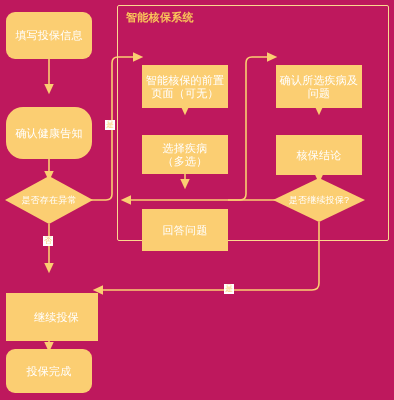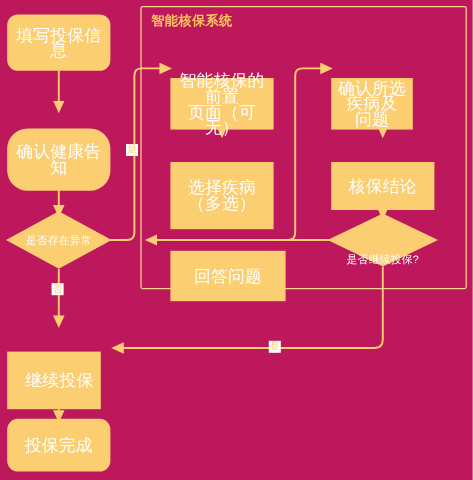--- a/index.html
+++ b/index.html
@@ -29,21 +29,21 @@
   }
   .node {
     position: absolute;
     box-sizing: border-box;
     background: #FBCE72;
     color: #ffffff;
     display: flex;
     align-items: center;
     justify-content: center;
     text-align: center;
-    font-size: 14px;
+    font-size: 11px;
     line-height: 13px;
     letter-spacing: 0.2px;
     white-space: pre-line;
     padding: 2px;
   }
   .node.rounded { border-radius: 9px; }
   .node.rect { border-radius: 0px; margin-top: 23px; }
   .diamond-wrap {
     position: absolute;
     display: flex;
@@ -135,38 +135,38 @@
 
   <div class="node rounded" style="left:6px; top:12px; width:86px; height:47px;">填写投保信息</div>
 
   <div class="node rect" style="left:6px; top:84px; width:86px; height:52px;border-radius:17px;">确认健康告知</div>
 
   <div class="diamond-wrap" style="left:5px; top:176px; width:88px; height:48px;">
     <div class="diamond-shape"></div>
     <div class="diamond-label">是否存在异常</div>
   </div>
 
-  <div class="node rect" style="left:6px; top:270px; width:78px; height:48px;padding-left:11px;">继续投保</div>
+  <div class="node rect" style="left:6px; top:270px; width:92px; height:48px;padding-left:11px;">继续投保</div>
 
   <div class="node rounded" style="left:6px; top:349px; width:86px; height:44px;">投保完成</div>
 
   <div class="node rect" style="left:142px; top:42px; width:86px; height:43px;">智能核保的前置
 页面（可无）</div>
 
-  <div class="node rect" style="left:142px; top:112px; width:86px; height:56px;">选择疾病
+  <div class="node rect" style="left:142px; top:112px; width:86px; height:39px;">选择疾病
 （多选）</div>
 
-  <div class="node rect" style="left:142px; top:186px; width:96px; height:42px;">回答问题</div>
+  <div class="node rect" style="left:142px; top:186px; width:86px; height:42px;">回答问题</div>
 
-  <div class="node rect" style="left:276px; top:42px; width:68px; height:43px;">确认所选疾病及
+  <div class="node rect" style="left:276px; top:42px; width:86px; height:43px;">确认所选疾病及
 问题</div>
 
   <div class="node rect" style="left:276px; top:112px; width:86px; height:40px;">核保结论</div>
 
-  <div class="diamond-wrap" style="left:273px; top:178px; width:92px; height:44px;align-items:flex-end;">
+  <div class="diamond-wrap" style="left:273px; top:178px; width:92px; height:44px;">
     <div class="diamond-shape"></div>
     <div class="diamond-label">是否继续投保?</div>
   </div>
 
   <div class="edge-label" style="left:105px; top:120px;">是</div>
 
   <div class="edge-label" style="left:43px; top:236px;">否</div>
 
   <div class="edge-label" style="left:224px; top:284px;">是</div>
 

